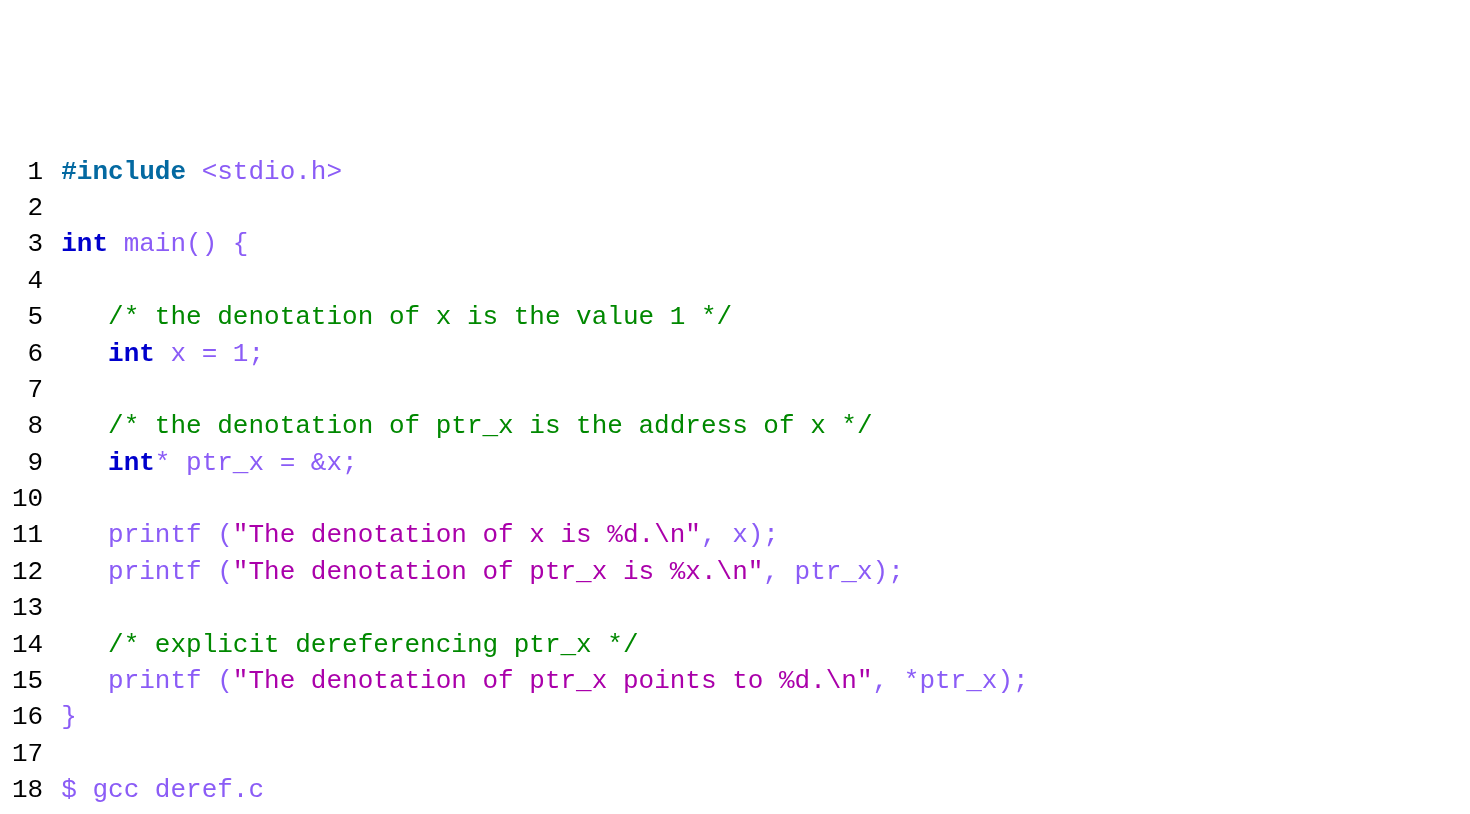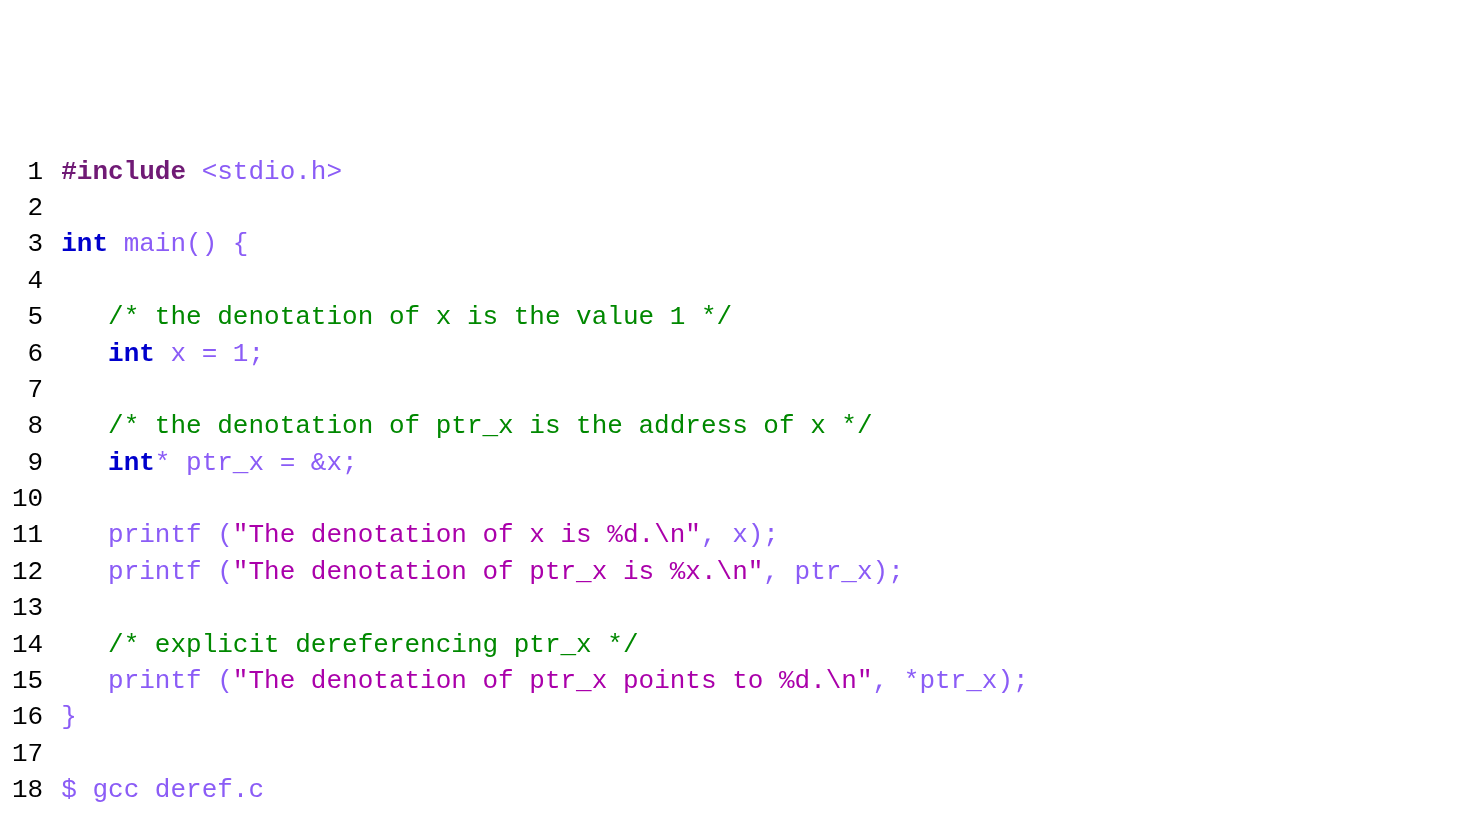--- a/index.html
+++ b/index.html
@@ -35,21 +35,21 @@
     .code-line {
       display: block;
       min-height: 1.4em;
     }
     .kw {
       color: #0000cc;
       font-weight: bold;
       text-align: center;
     }
     .pp {
-      color: #701a75;
+      color: #0369a1;
       font-weight: bold;
     }
     .cm {
       color: #008800;
     }
     .str {
       color: #aa00aa;
     }
     .plain {
       color: #8b5cf6;

